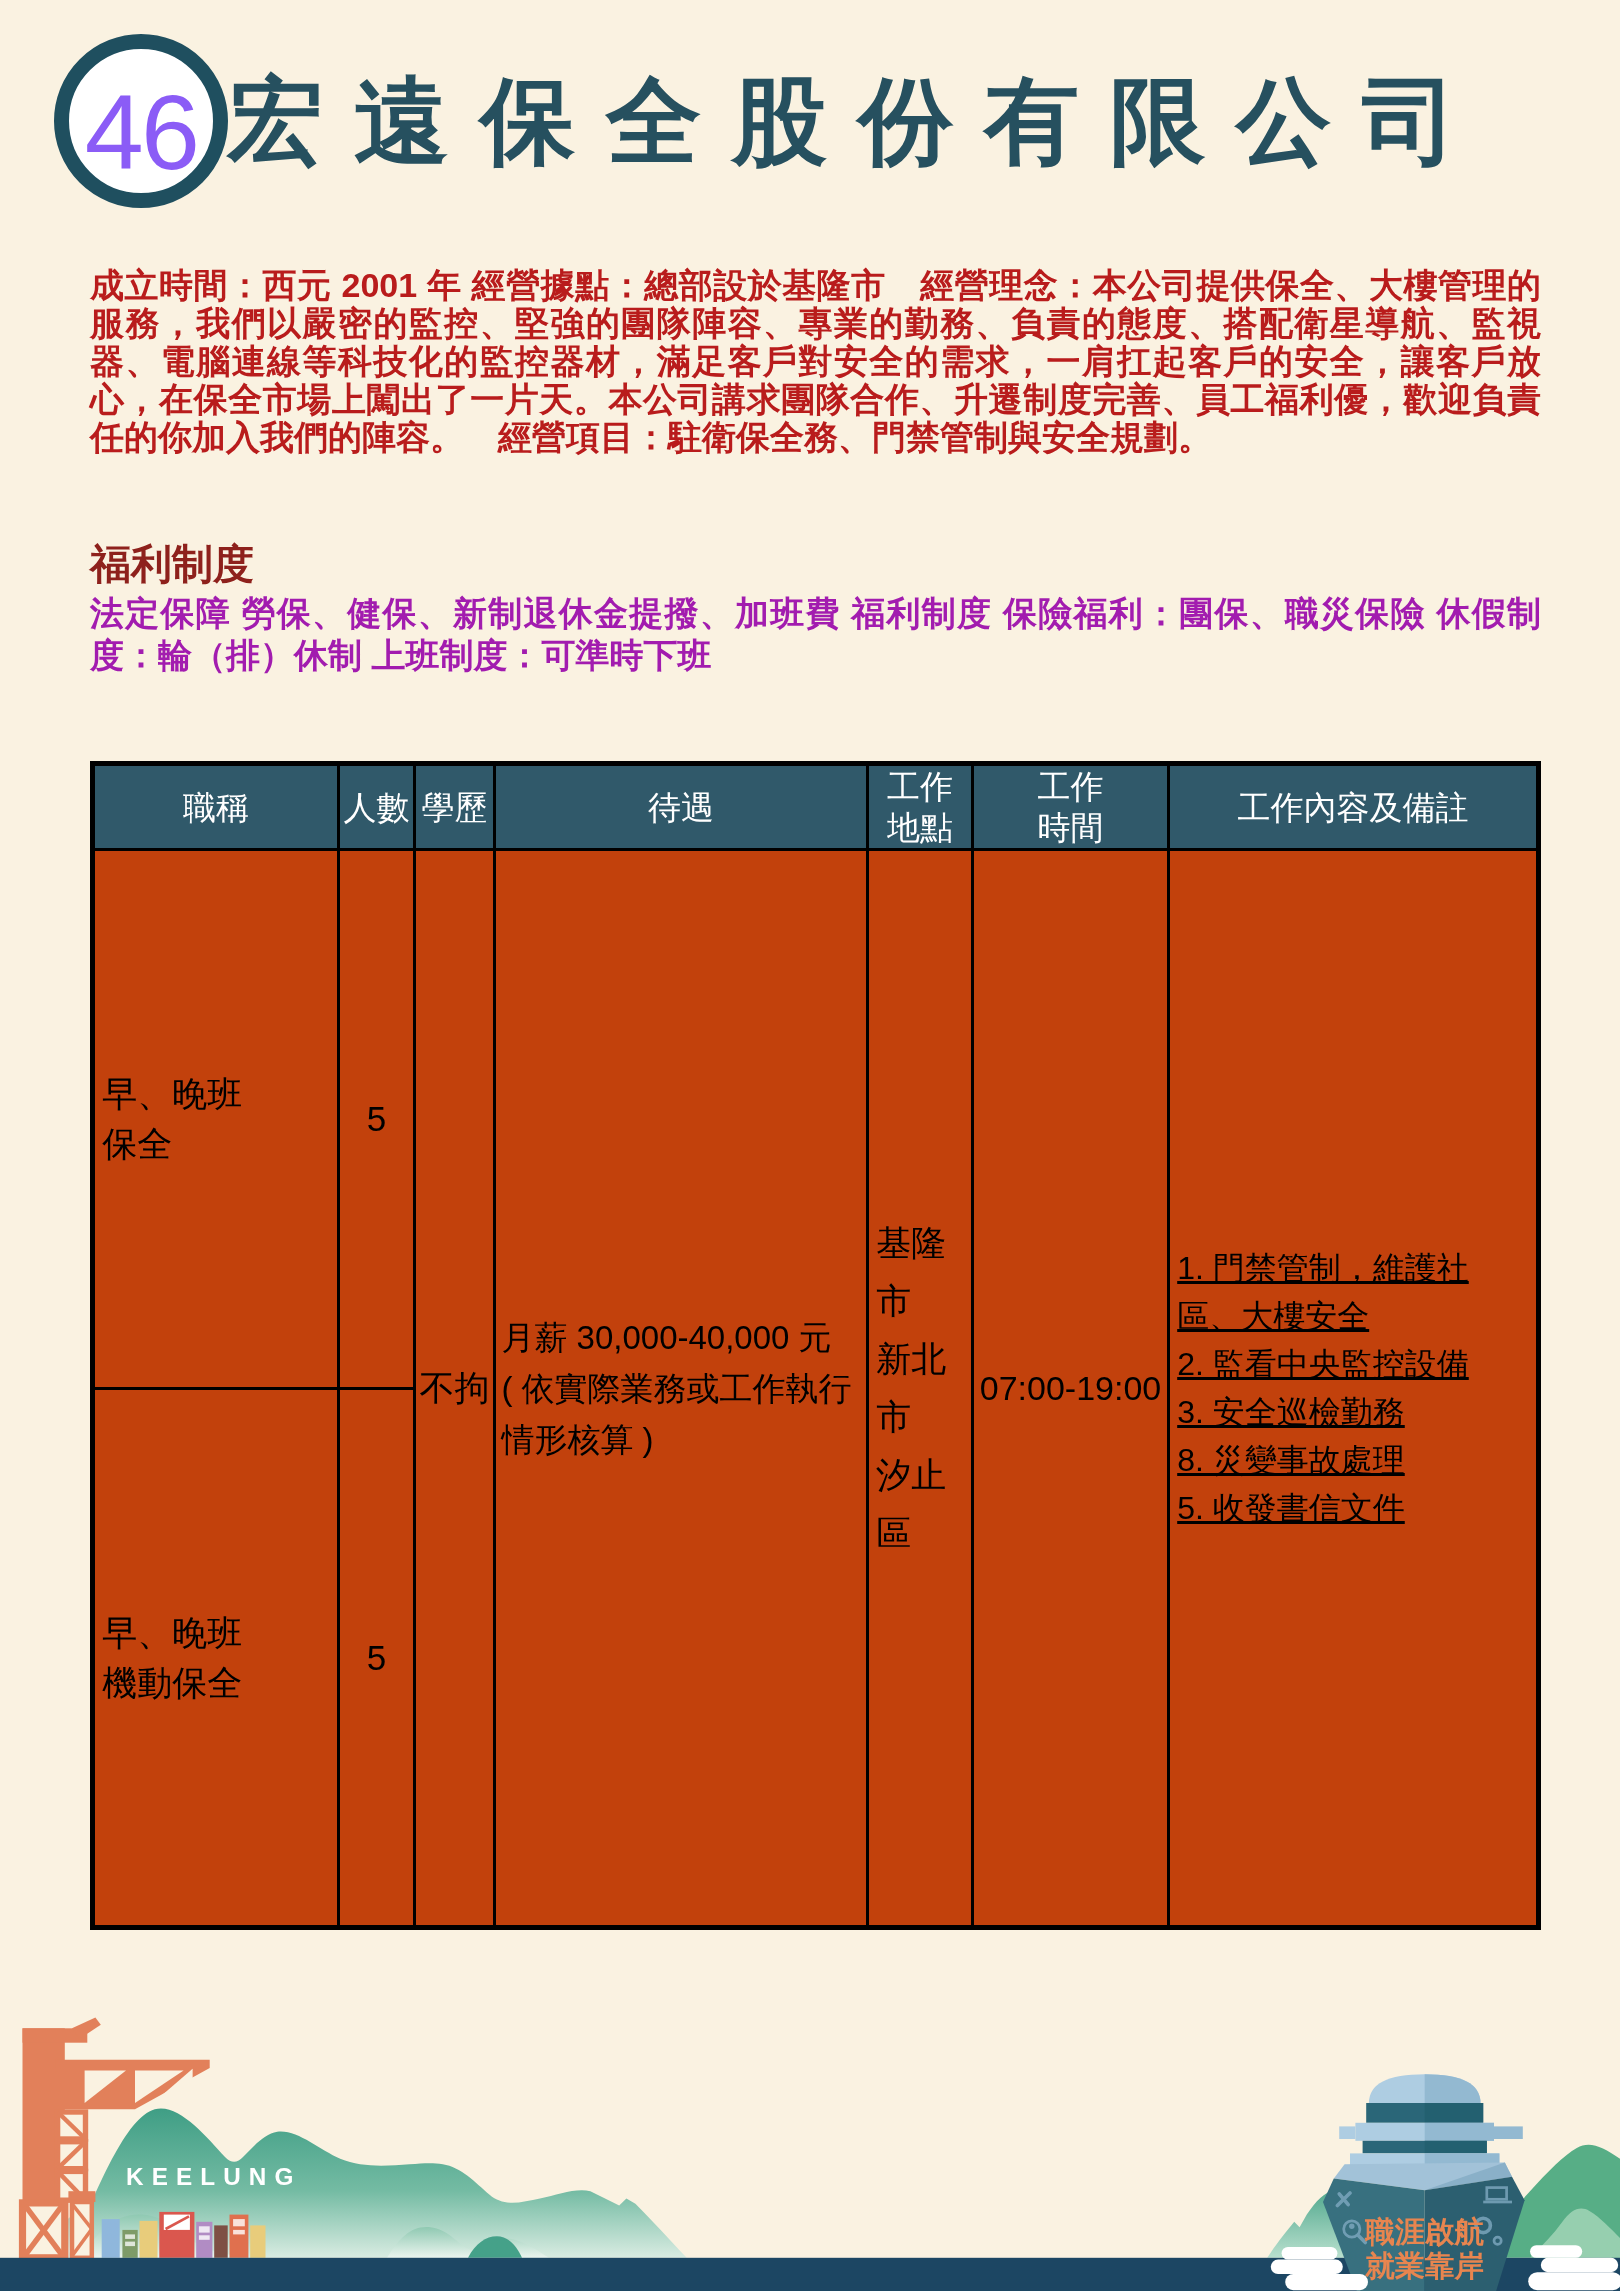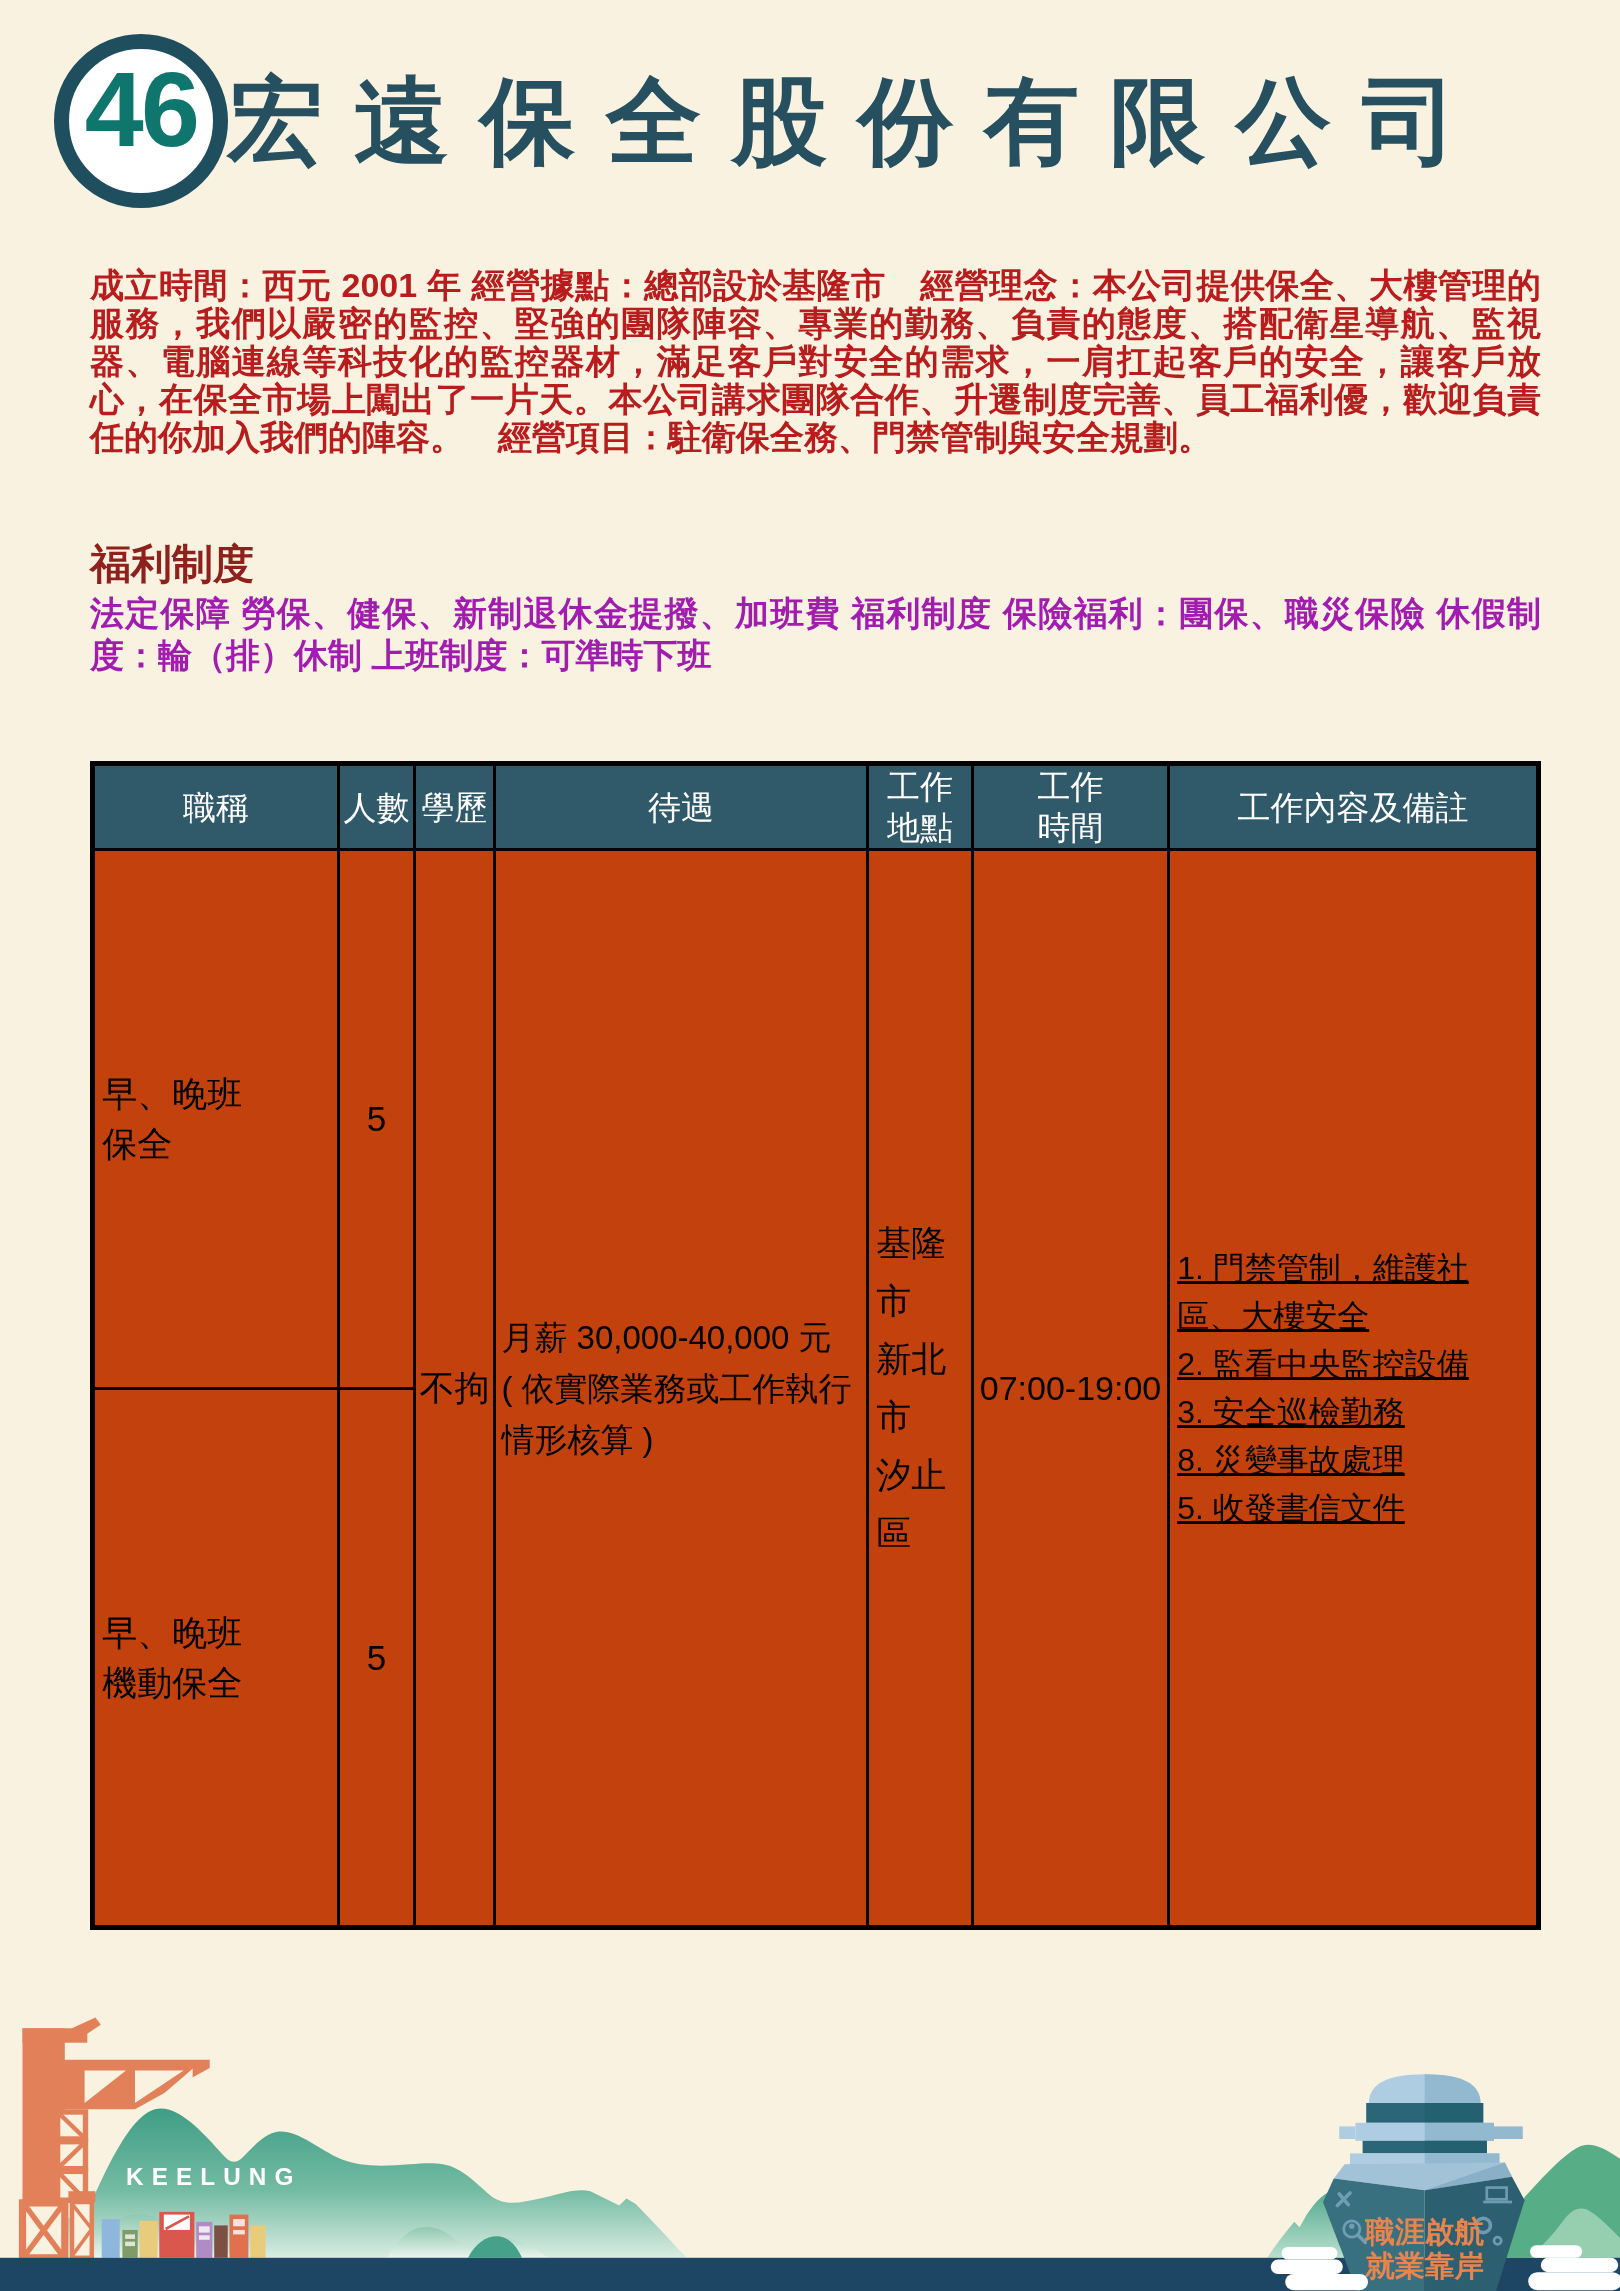--- a/index.html
+++ b/index.html
@@ -9,22 +9,22 @@
     background:#FAF2E1;
     font-family:"Liberation Sans","DejaVu Sans",sans-serif;
     color:#1E4B5C;
     overflow:hidden;
   }
   
   .header{position:absolute;left:54px;top:34px;display:flex;align-items:center;}
   .badge{
     width:144px;height:144px;border-radius:50%;
     border:15.3px solid #1F4F5F;background:#FFFFFF;
-    display:flex;align-items:flex-start;justify-content:center;
-    font-size:106px;font-weight:bold;color:#0f766e;letter-spacing:-2.7px;
+    display:flex;align-items:flex-end;justify-content:center;
+    font-size:106px;font-weight:normal;color:#8b5cf6;letter-spacing:-2.7px;
   }
   .company-title{
     font-size:95px;font-weight:bold;color:#26505F;
     letter-spacing:31px;white-space:nowrap;line-height:1;
   }
   
   .intro{
     position:absolute;left:90px;top:266px;width:1451px;
     font-size:34px;line-height:38px;font-weight:bold;color:#b91c1c;
     text-align:justify;

